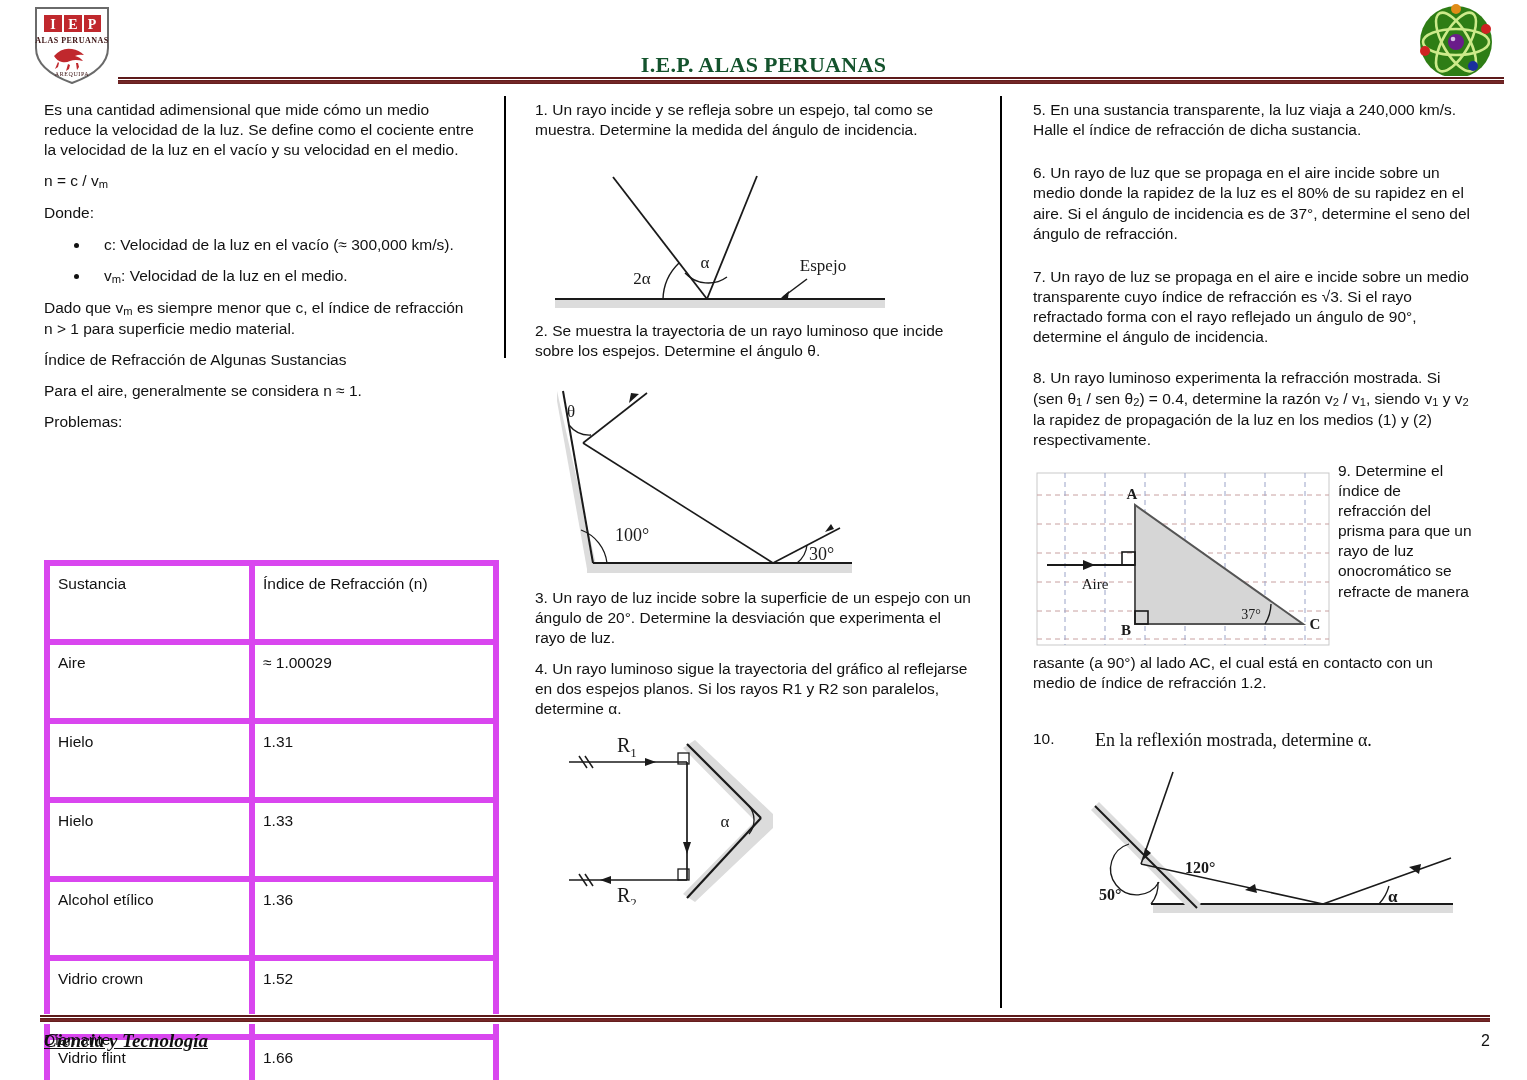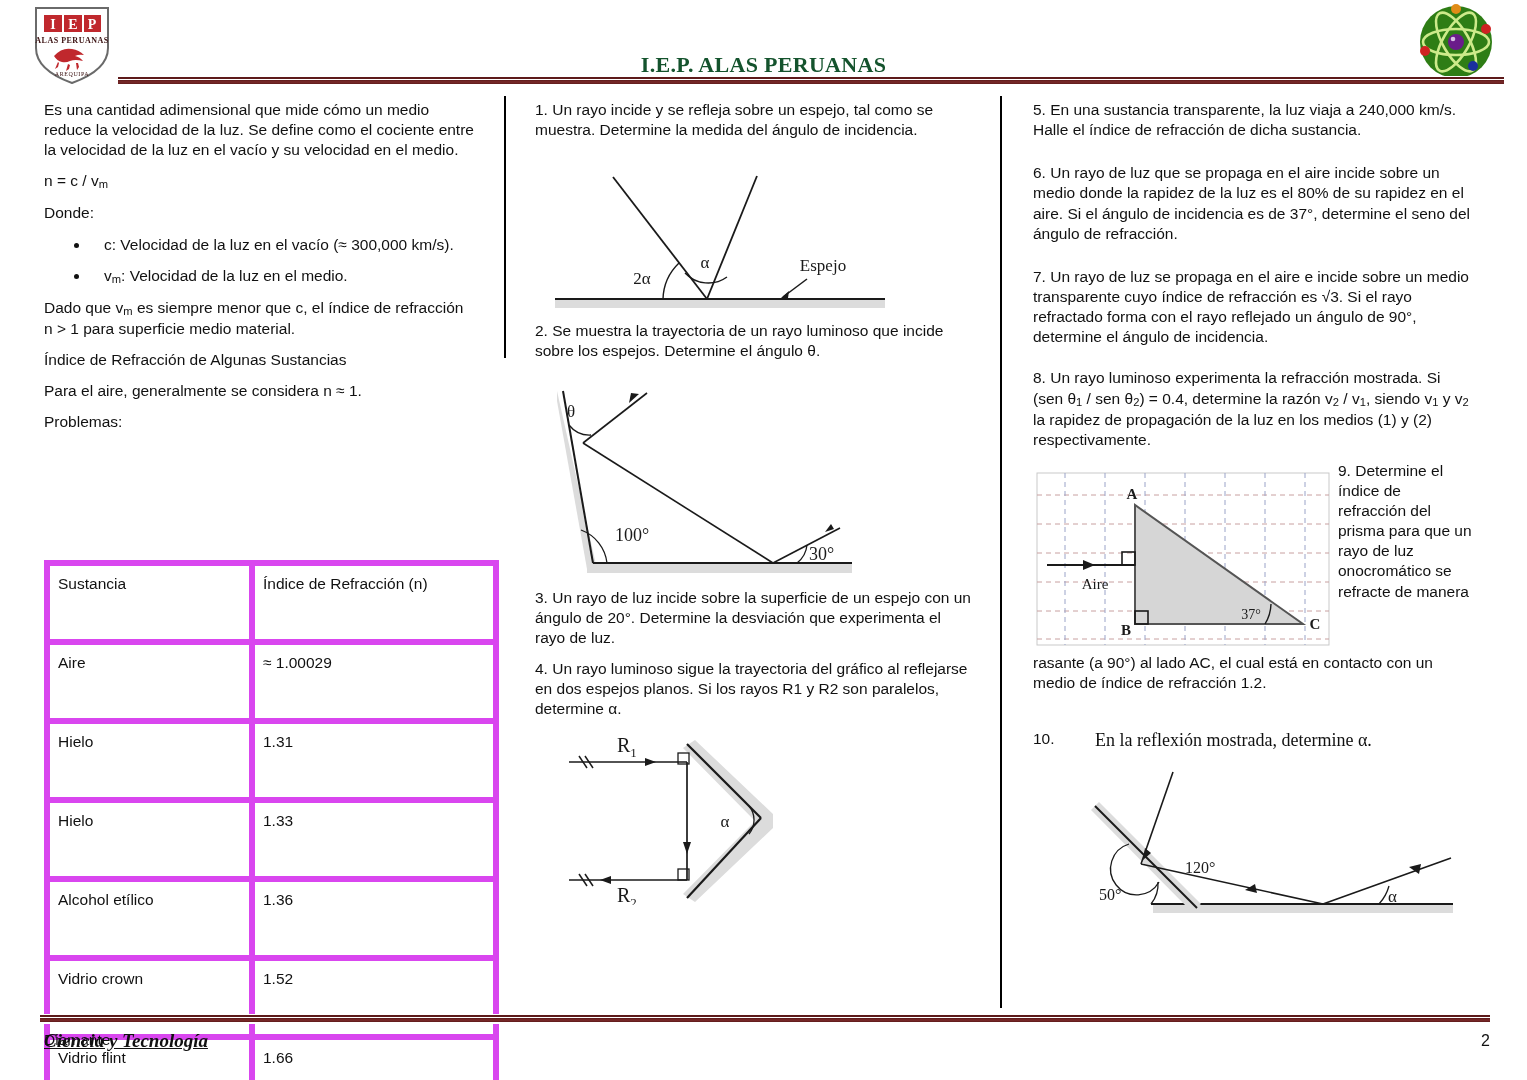--- a/index.html
+++ b/index.html
@@ -323,21 +323,21 @@
       </figure>
       <p style="position:absolute;left:305px;top:0;width:135px;margin:0;">9. Determine el índice de refracción del prisma para que un rayo de luz onocromático se refracte de manera</p>
     </div>
 
     <p>rasante (a 90°) al lado AC, el cual está en contacto con un medio de índice de refracción 1.2.</p>
 
     <div style="position:relative;margin-top:36px;">
       <span style="position:absolute;left:0;top:0;font-size:15.5px;">10.</span>
       <div style="margin-left:62px;font-family:'Liberation Serif',serif;font-size:18px;">En la reflexión mostrada, determine α.</div>
 
-      <figure class="fig" style="margin-top:6px;">
+      <figure class="fig" style="margin-top:6px;font-weight:bold;">
         <svg viewBox="0 0 440 155" width="440" height="155" aria-hidden="true">
           <rect x="120" y="146" width="300" height="9" fill="#dcdcdc"></rect>
           <line x1="118" y1="146" x2="420" y2="146" stroke="#1a1a1a" stroke-width="2"></line>
           <polygon points="58,52 66,44 168,146 158,153" fill="#dcdcdc"></polygon>
           <line x1="62" y1="48" x2="164" y2="150" stroke="#1a1a1a" stroke-width="2"></line>
           <line x1="140" y1="14" x2="108" y2="106" stroke="#1a1a1a" stroke-width="1.6"></line>
           <polygon points="112,90 110,102 118,95" fill="#1a1a1a"></polygon>
           <line x1="108" y1="106" x2="290" y2="146" stroke="#1a1a1a" stroke-width="1.6"></line>
           <polygon points="222,126 212,132 224,135" fill="#1a1a1a"></polygon>
           <line x1="290" y1="146" x2="418" y2="100" stroke="#1a1a1a" stroke-width="1.6"></line>

